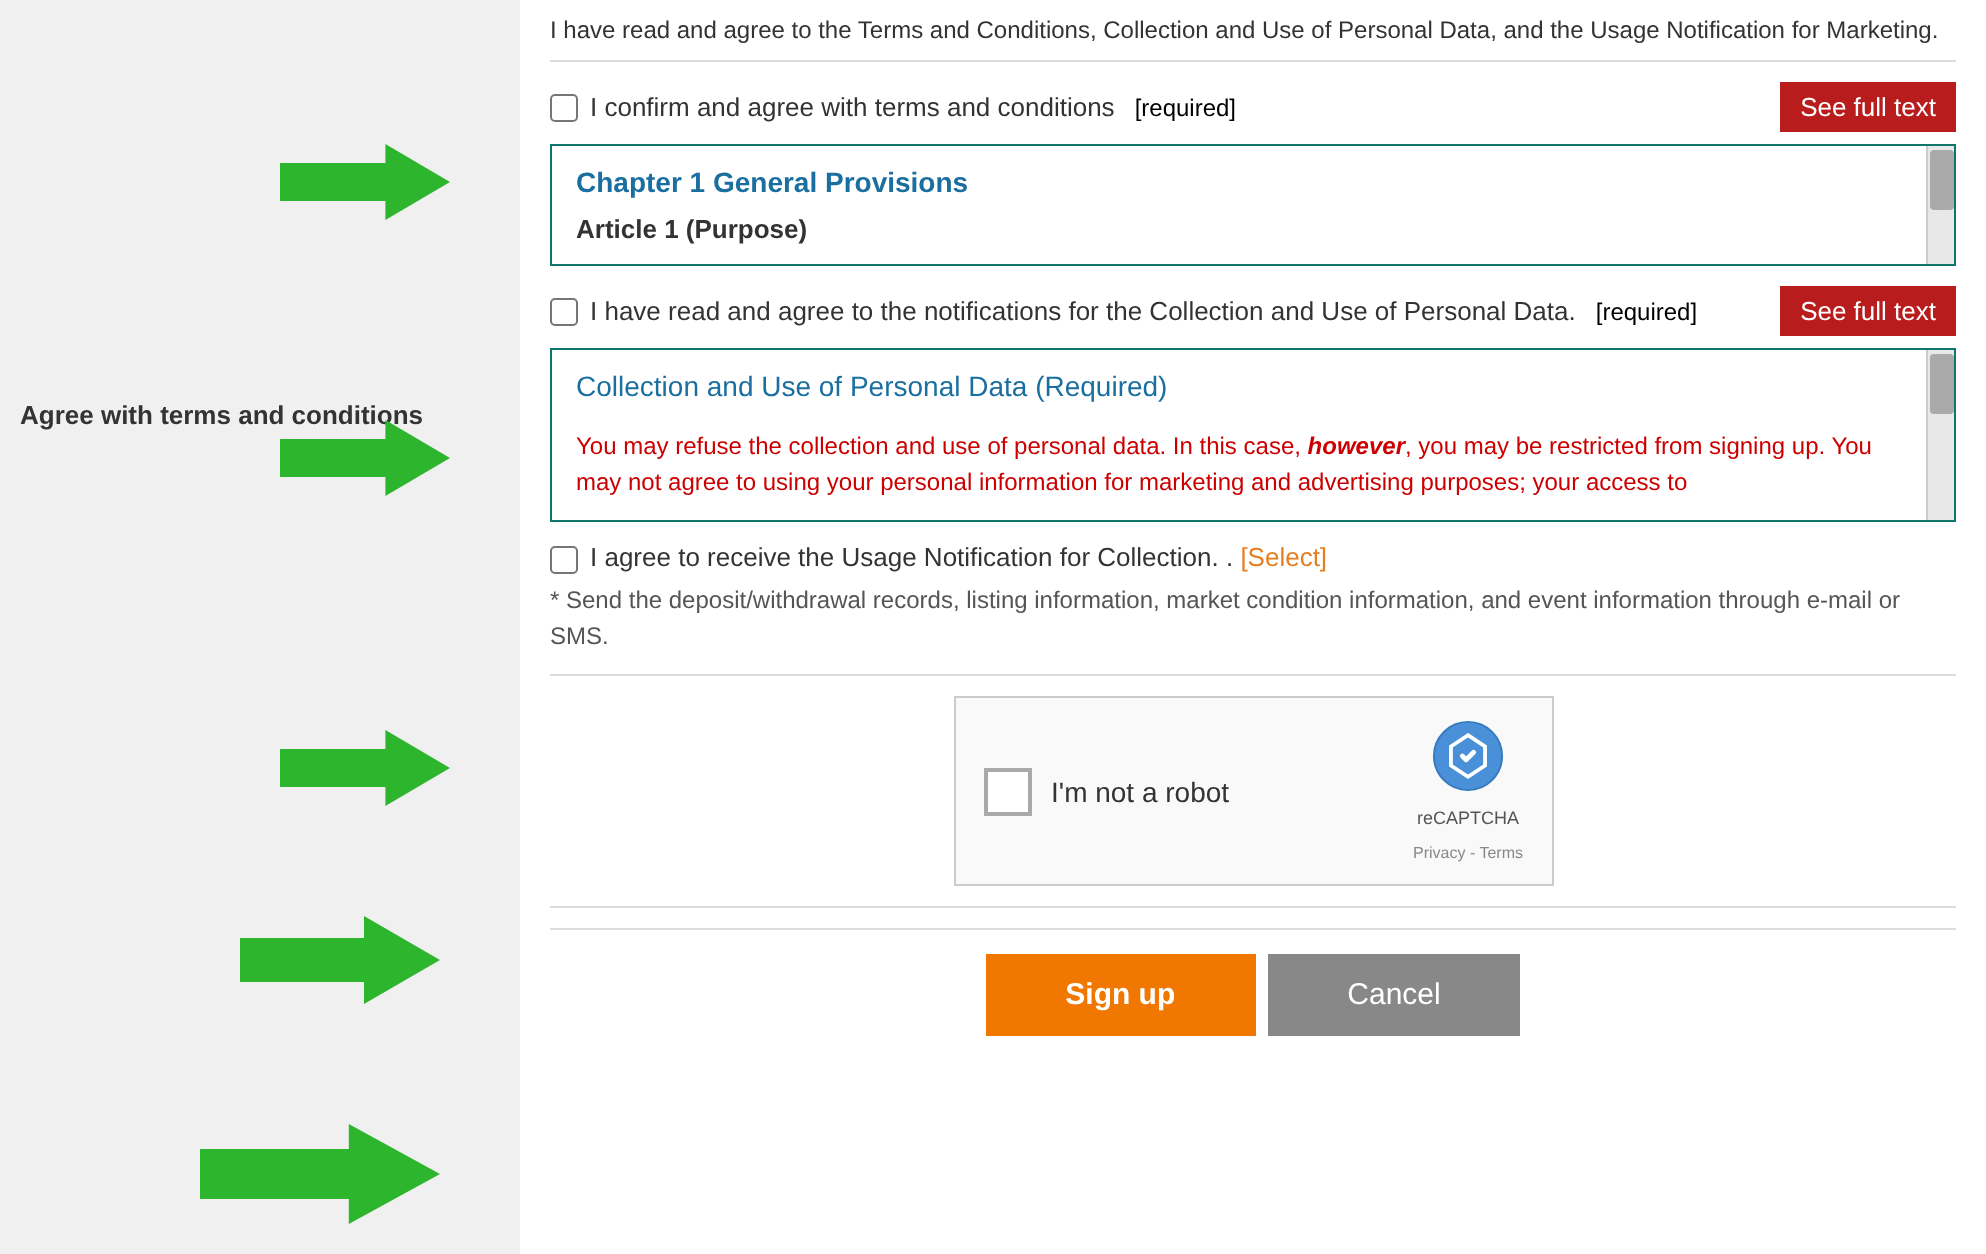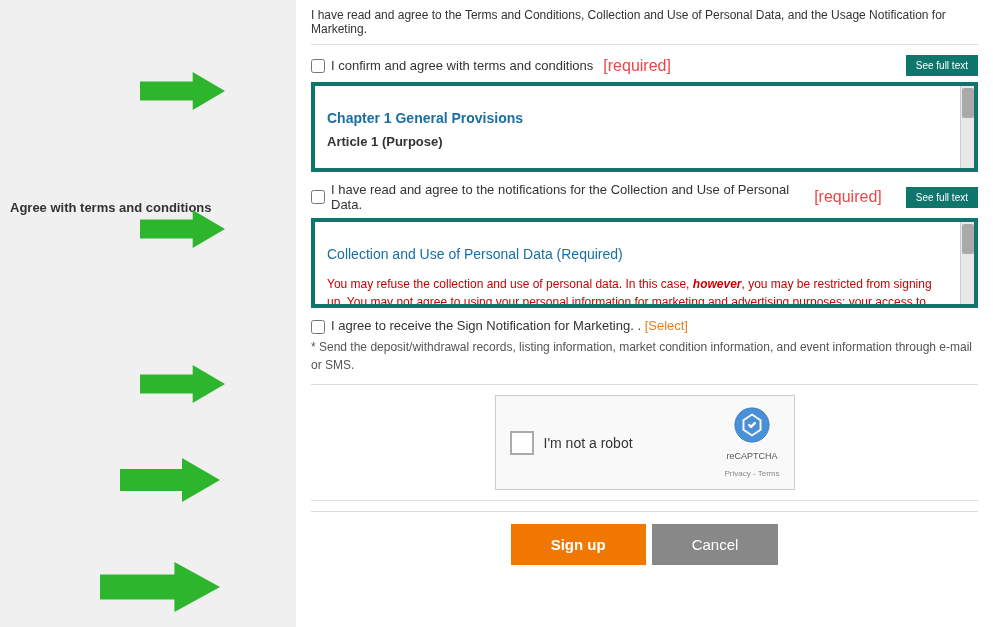--- a/index.html
+++ b/index.html
@@ -18,60 +18,59 @@
       padding-bottom: 8px;
       border-bottom: 1px solid #ddd;
     }
 
     .checkbox-row {
       display: flex;
       align-items: center;
       justify-content: flex-start;
       margin-bottom: 6px;
       margin-top: 0;
-      gap: 16px;
     }
 
     .checkbox-row label {
       display: flex;
       align-items: center;
       gap: 6px;
       font-size: 13px;
       color: #333;
       flex: 1;
     }
 
     .checkbox-row input[type="checkbox"] {
       width: 14px;
       height: 14px;
       flex-shrink: 0;
     }
 
     .required-badge {
-      color: #ef4444;
-      font-size: 16px;
+      color: #000000;
+      font-size: 12px;
       margin-left: 4px;
     }
 
     .see-text-btn {
-      background: #0f766e;
+      background: #b91c1c;
       color: #fff;
       border: none;
       padding: 5px 10px;
-      font-size: 10px;
+      font-size: 13px;
       cursor: pointer;
       white-space: nowrap;
       margin-left: 8px;
       flex-shrink: 0;
     }
 
     .content-box {
-      border: 4px solid #0f766e;
+      border: 1px solid #0f766e;
       margin-bottom: 10px;
-      padding: 24px 12px;
+      padding: 10px 12px;
       position: relative;
       overflow: hidden;
       max-height: 90px;
     }
 
     .content-box .scrollbar-fake {
       position: absolute;
       right: 0;
       top: 0;
       width: 14px;
@@ -260,21 +259,21 @@
       width: 993px;
       min-height: 627px;
     }
 
     .content-area {
       display: flex;
       flex: 1;
     }
 
     .sidebar {
-      width: 296px;
+      width: 260px;
       background: #f0f0f0;
       display: flex;
       flex-direction: column;
       position: relative;
     }
 
     .form-area {
       flex: 1;
       padding: 8px 15px 8px 15px;
       background: #fff;
@@ -357,21 +356,21 @@
           </div>
         </div>
         <div class="scrollbar-fake">
           <div class="scrollbar-thumb"></div>
         </div>
       </div>
 
       <div class="marketing-row">
         <input type="checkbox" style="">
         <span class="marketing-label">
-          <span>I agree to receive the Sign Notification for Marketing. .</span>
+          <span>I agree to receive the Usage Notification for Collection. .</span>
           <a class="select-link" href="#">[Select]</a>
         </span>
       </div>
       <div class="note-text">* Send the deposit/withdrawal records, listing information, market condition information, and event information through e-mail or SMS.</div>
 
       <hr class="divider">
 
       <div class="captcha-section">
         <div class="captcha-box">
           <div class="captcha-left">

